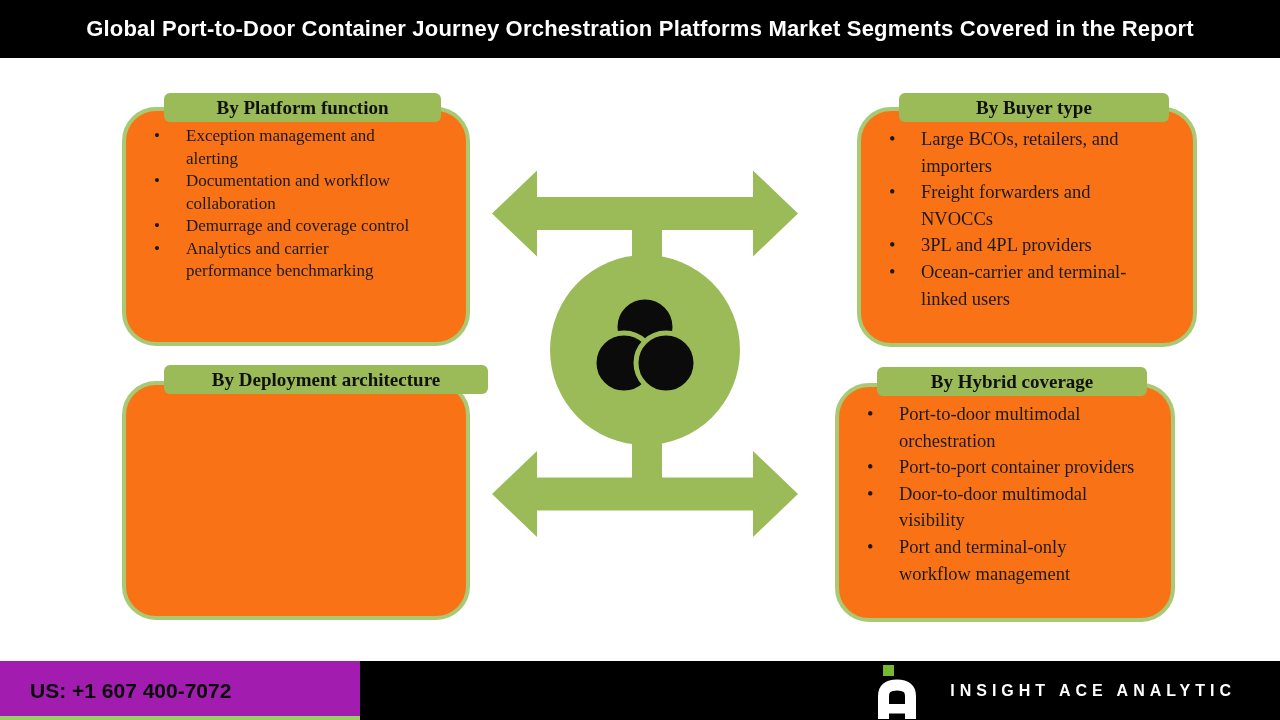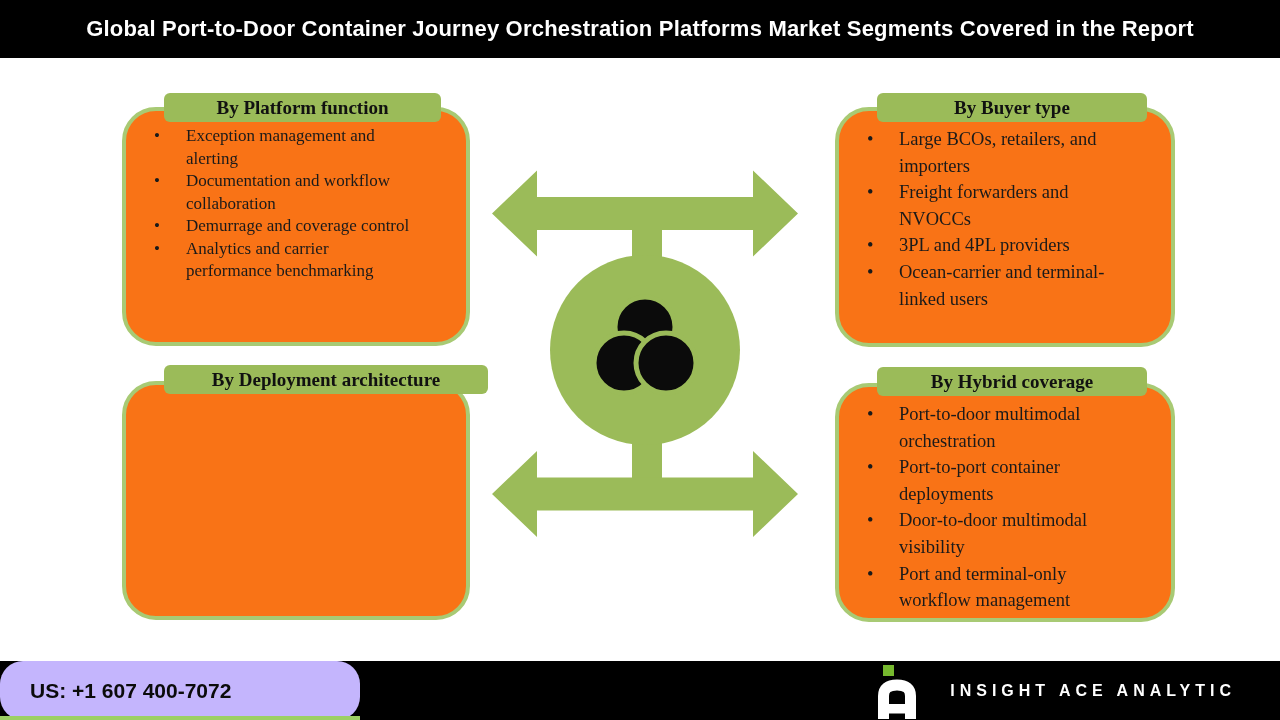--- a/index.html
+++ b/index.html
@@ -20,39 +20,39 @@
            display:flex;align-items:center;justify-content:center;z-index:2;}
   .seg-tab span{font-weight:bold;font-size:19px;color:#111111;white-space:nowrap;}
   .seg-list{list-style:none;margin:0;padding:0;color:#1a1a1a;}
   .seg-list li{display:grid;grid-template-columns:36px 1fr;}
   .seg-list li::before{content:"\2022";text-align:left;padding-left:4px;}
 
   #box-tl{left:122px;top:107px;width:348px;height:239px;}
   #box-tl .seg-tab{left:38px;top:-18px;width:277px;}
   #box-tl .seg-list{margin:14px 0 0 24px;width:261px;font-size:17px;line-height:22.5px;}
 
-  #box-tr{left:835px;top:107px;width:340px;height:240px;}
+  #box-tr{left:857px;top:107px;width:340px;height:240px;}
   #box-tr .seg-tab{left:38px;top:-18px;width:270px;}
   #box-tr .seg-list{margin:15px 0 0 24px;width:276px;font-size:18.5px;line-height:26.6px;}
 
   #box-bl{left:122px;top:381px;width:348px;height:239px;}
   #box-bl .seg-tab{left:38px;top:-20px;width:324px;}
   #box-bl .seg-list{margin:15px 0 0 24px;width:276px;font-size:18.5px;line-height:26.6px;}
 
   #box-br{left:835px;top:383px;width:340px;height:239px;}
   #box-br .seg-tab{left:38px;top:-20px;width:270px;}
   #box-br .seg-list{margin:14px 0 0 24px;width:276px;font-size:18.5px;line-height:26.6px;}
 
   
   .center-graphic{position:absolute;left:480px;top:160px;width:330px;height:390px;}
 
   
   .footer-bar{position:absolute;left:0;top:661px;width:1280px;height:59px;background:#000000;}
-  .phone-bar{position:absolute;left:0;top:0;width:360px;height:59px;background:#c4b5fd;
-             display:flex;align-items:center;border-radius:23px;}
+  .phone-bar{position:absolute;left:0;top:0;width:360px;height:59px;background:#a21caf;
+             display:flex;align-items:center;}
   .phone-bar::after{content:"";position:absolute;left:0;bottom:0;width:360px;height:4px;
              background:#9ccf63;}
   .phone-bar span{padding-left:30px;font-family:"Liberation Sans", sans-serif;
              font-weight:bold;font-size:21px;color:#0b0b0b;white-space:nowrap;}
   .brand-group{position:absolute;right:44px;top:0;height:59px;display:flex;
              align-items:center;gap:18px;}
   .brand-logo{display:block;margin-top:2px;}
   .brand-text{color:#ffffff;font-family:"Liberation Sans", sans-serif;font-weight:bold;
              font-size:16px;letter-spacing:5px;white-space:nowrap;margin-left:16px;}
 </style>
@@ -113,21 +113,21 @@
 
   <section class="seg-box" id="box-br">
     <div class="seg-tab">
       <span>By Hybrid coverage</span>
     </div>
     <ul class="seg-list">
       <li>
           <span>Port-to-door multimodal orchestration</span>
         </li>
       <li>
-          <span>Port-to-port container deployments</span>
+          <span>Port-to-port container providers</span>
         </li>
       <li>
           <span>Door-to-door multimodal visibility</span>
         </li>
       <li>
           <span>Port and terminal-only workflow management</span>
         </li>
     </ul>
   </section>
 

